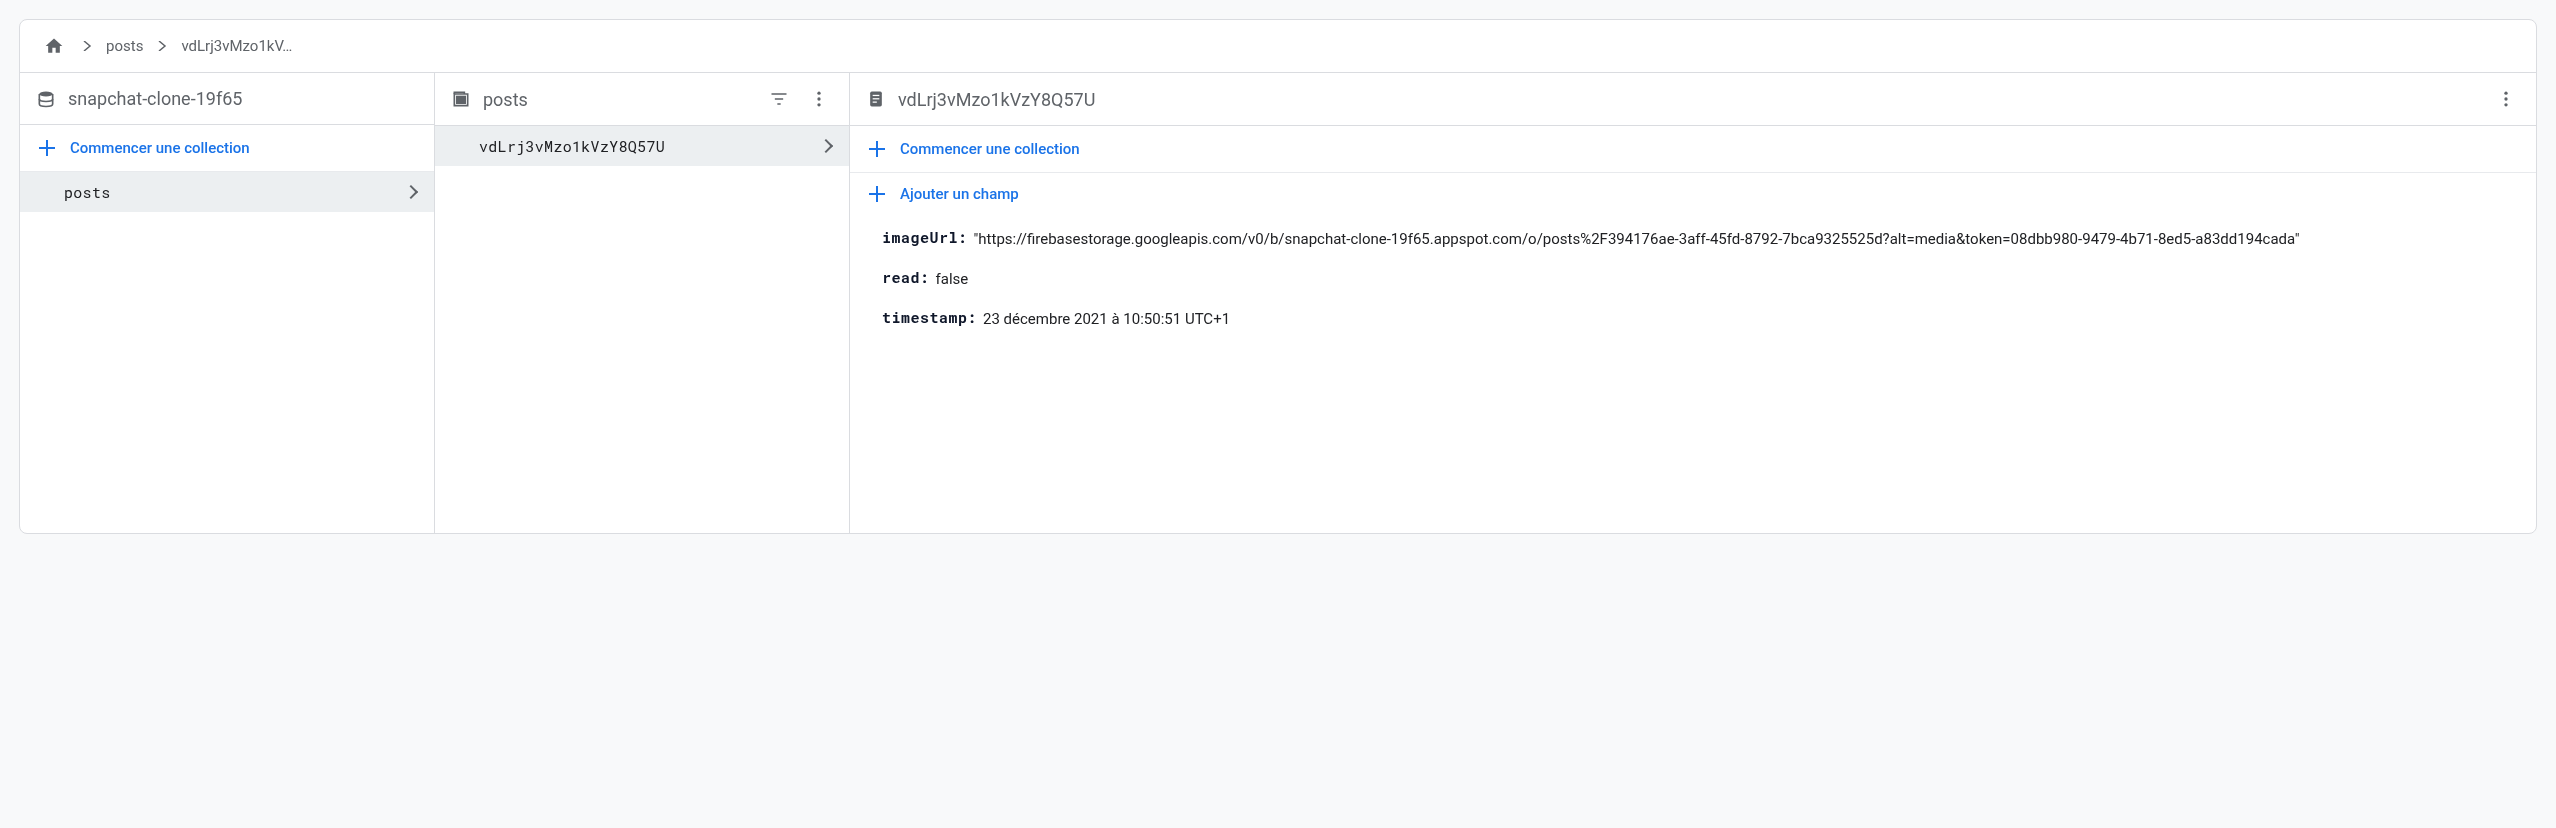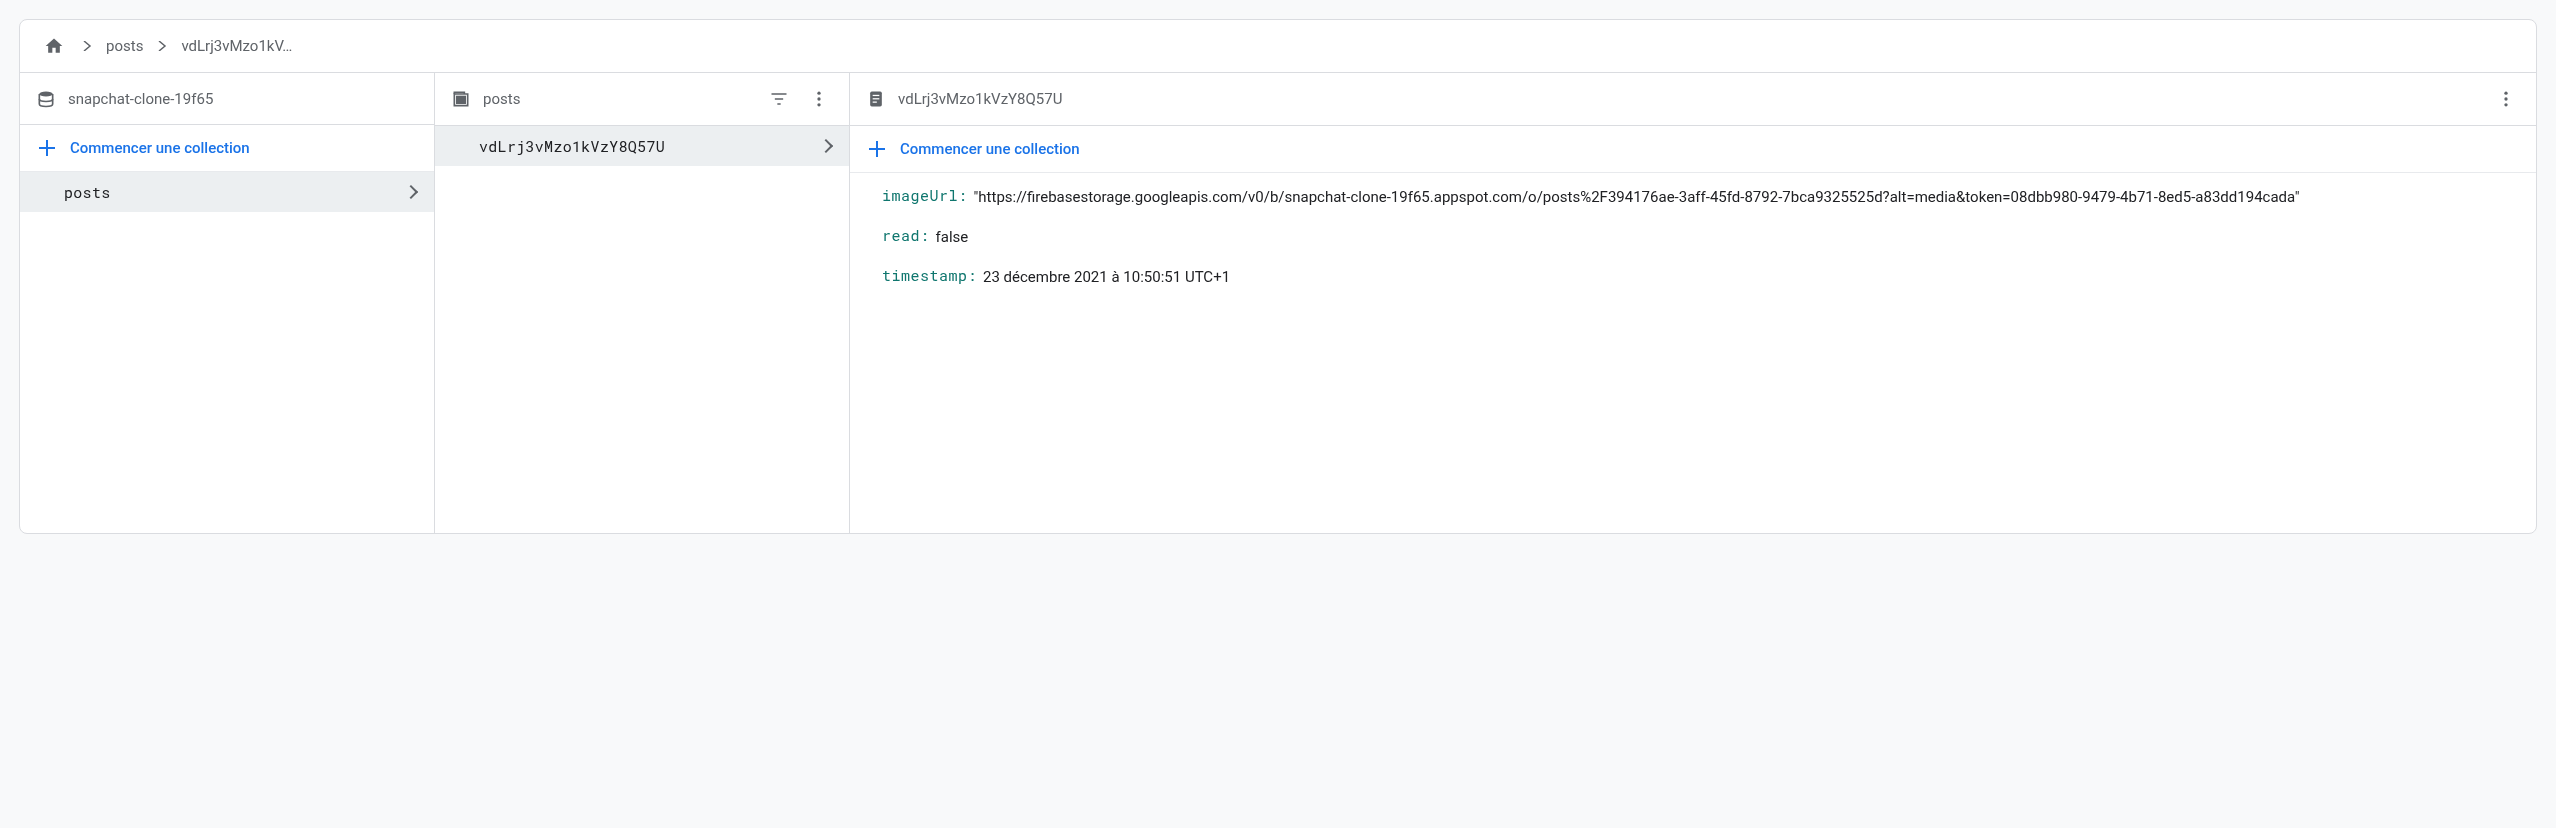--- a/index.html
+++ b/index.html
@@ -40,21 +40,21 @@
   .col-2 { flex: 1; }
   .col-header {
     display: flex;
     align-items: center;
     gap: 12px;
     padding: 12px 16px;
     border-bottom: 1px solid #dadce0;
     color: #5f6368;
     min-height: 52px;
   }
-  .col-header .title { flex: 1; font-size: 15px; overflow: hidden; text-overflow: ellipsis; white-space: nowrap; }
+  .col-header .title { flex: 1; font-size: 18px; overflow: hidden; text-overflow: ellipsis; white-space: nowrap; }
   .col-header .icon { flex-shrink: 0; }
   .action-row {
     display: flex;
     align-items: center;
     gap: 14px;
     padding: 14px 18px;
     color: #1a73e8;
     font-weight: 500;
     cursor: pointer;
     border-bottom: 1px solid #e8eaed;
@@ -87,22 +87,23 @@
     width: 10px; height: 10px;
     border-top: 2px solid #5f6368;
     border-right: 2px solid #5f6368;
     transform: rotate(45deg);
   }
   .field-list { padding: 4px 18px 18px 32px; font-size: 15px; }
   .field-row { display: flex; padding: 8px 0; gap: 6px; }
   .field-key {
     font-family: "Roboto Mono", Menlo, monospace;
     letter-spacing: 0.5px;
-    color: #0f766e;
+    color: #0f172a;
     white-space: nowrap;
+    font-weight: bold;
   }
   .field-val {
     color: #202124;
     word-break: break-all;
     line-height: 1.6;
   }
   .hdr-actions { display: flex; align-items: center; gap: 12px; color: #5f6368; }
   .icon-btn { cursor: pointer; padding: 4px; display:flex; align-items:center; justify-content:center; }
   svg { display: block; }
 </style>
@@ -202,20 +203,24 @@
                 <circle cx="12" cy="12" r="2"></circle>
                 <circle cx="12" cy="19" r="2"></circle>
               </svg>
           </span>
         </div>
       </div>
       <div class="action-row">
         <span class="plus"></span>
         <span>Commencer une collection</span>
       </div>
+      <div class="action-row inner">
+        <span class="plus"></span>
+        <span>Ajouter un champ</span>
+      </div>
       <div class="field-list">
         <div class="field-row">
           <span class="field-key">imageUrl:</span>
           <span class="field-val">"https://firebasestorage.googleapis.com/v0/b/snapchat-clone-19f65.appspot.com/o/posts%2F394176ae-3aff-45fd-8792-7bca9325525d?alt=media&amp;token=08dbb980-9479-4b71-8ed5-a83dd194cada"</span>
         </div>
         <div class="field-row">
           <span class="field-key">read:</span>
           <span class="field-val">false</span>
         </div>
         <div class="field-row">

